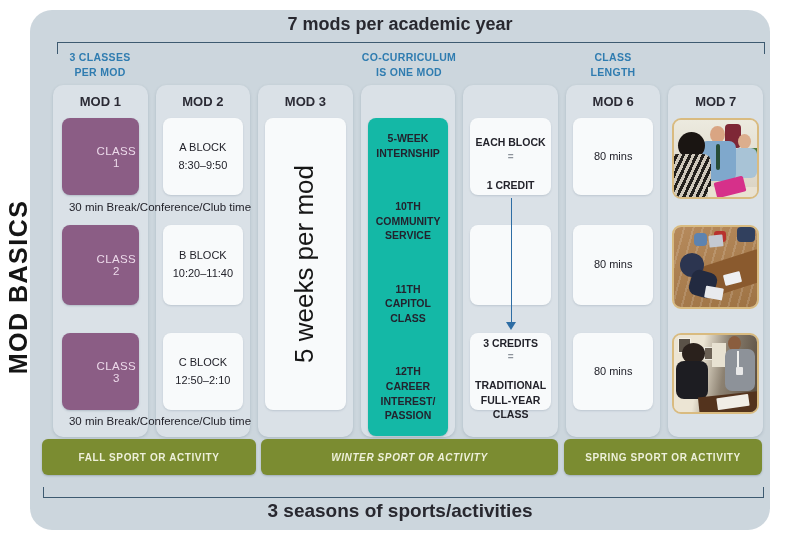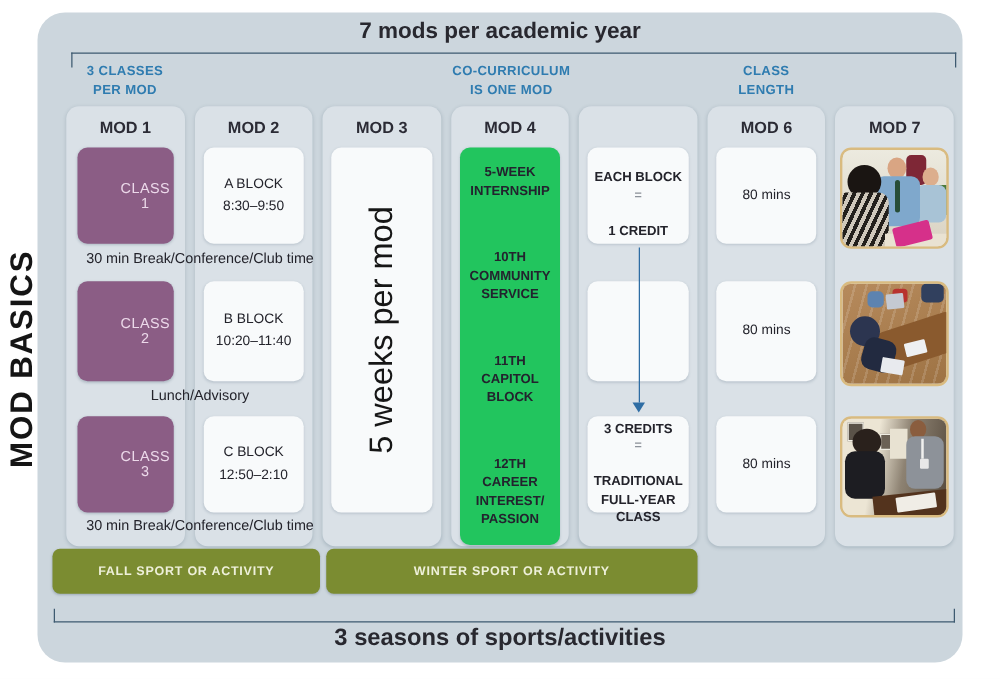--- a/index.html
+++ b/index.html
@@ -30,21 +30,21 @@
     font-size:13px;font-weight:600;color:#2b2b35;}
 
   .bx{position:absolute;left:7px;right:7px;border-radius:8px;display:flex;align-items:center;justify-content:center;
     text-align:center;}
   .r1{top:33px;height:77px;}
   .r2{top:140px;height:80px;}
   .r3{top:248px;height:77px;}
   .tall{top:33px;height:292px;}
   .white{background:#f8fafb;box-shadow:0 1px 2px rgba(60,85,105,.18);color:#23232b;font-size:11px;line-height:1.6;white-space:pre-line;}
   .purple{left:9px;right:9px;background:#8b5d85;color:#ecd9ea;font-size:11.5px;letter-spacing:.4px;box-shadow:0 1px 2px rgba(60,85,105,.25);padding-left:32px;}
-  .red{background:#22c55e;color:#23232e;flex-direction:column;justify-content:space-between;
+  .red{background:#14b8a6;color:#23232e;flex-direction:column;justify-content:space-between;
     padding:13px 2px;font-size:10.5px;font-weight:600;line-height:1.4;white-space:pre-line;box-shadow:0 1px 2px rgba(60,85,105,.25);}
   .red span{display:block;}
 
   .rot-text{position:absolute;left:50%;top:50%;transform:translate(-50%,-50%) rotate(-90deg);
     font-size:26px;color:#161616;white-space:nowrap;font-weight:500;}
 
   .credit{font-size:10.5px;line-height:1.4;font-weight:600;color:#23232b;white-space:pre-line;}
   .eq{display:block;color:#8d939b;font-size:10px;font-weight:700;line-height:1.3;}
 
   .arrow{position:absolute;left:50%;top:113px;height:124px;width:0;border-left:1.5px solid #2e6da4;z-index:2;}
@@ -54,21 +54,21 @@
   .note{position:absolute;width:214px;left:0;text-align:center;font-size:11.5px;color:#23232b;z-index:3;}
   .note.n1{top:116px;} .note.n2{top:226px;} .note.n3{top:330px;}
 
   .photo{position:absolute;left:4px;right:4px;border:2px solid #d9bb80;border-radius:9px;overflow:hidden;background:#e8e4da;}
   .photo *{position:absolute;}
   .pr1{top:33px;height:77px;} .pr2{top:140px;height:80px;} .pr3{top:248px;height:77px;}
 
   .bar{position:absolute;top:429px;height:36px;background:#7b8c31;border-radius:6px;display:flex;align-items:center;
     justify-content:center;color:#eef0da;font-size:10px;font-weight:600;letter-spacing:.6px;box-shadow:0 1px 2px rgba(60,80,100,.3);}
   .bar.fall{left:12px;width:214px;text-align:right;}
-  .bar.winter{left:231px;width:297px;}
+  .bar.winter{left:231px;width:297px;font-style:italic;}
   .bar.spring{left:534px;width:198px;}
 </style>
 </head>
 <body>
 
 <div id="stage">
 
   <div class="side-label">MOD BASICS</div>
 
   <div class="card">
@@ -103,30 +103,29 @@
       </div>
 
       <div class="col">
         <div class="col-h">MOD 3</div>
         <div class="bx white tall">
           <span class="rot-text">5 weeks per mod</span>
         </div>
       </div>
 
       <div class="col">
-        <div class="col-h">MOD 4</div>
         <div class="bx red tall">
           <span>5-WEEK
 INTERNSHIP</span>
           <span>10TH
 COMMUNITY
 SERVICE</span>
           <span>11TH
 CAPITOL
-BLOCK</span>
+CLASS</span>
           <span>12TH
 CAREER
 INTEREST/
 PASSION</span>
         </div>
       </div>
 
       <div class="col">
         <div class="bx white r1">
           <div class="credit">
@@ -197,23 +196,23 @@
           <div style="right:18px;top:16px;width:2px;height:16px;background:#f0f0ee;"></div>
           <div style="right:14px;top:32px;width:7px;height:8px;background:#e8e8e8;border-radius:1px;"></div>
           <div style="left:8px;top:8px;width:23px;height:21px;background:#2a211c;border-radius:50%;"></div>
           <div style="left:2px;top:26px;width:32px;height:38px;background:#1d1d22;border-radius:8px;"></div>
           <div style="bottom:-6px;right:-6px;width:64px;height:24px;background:#53331d;transform:rotate(-6deg);"></div>
           <div style="right:8px;bottom:4px;width:32px;height:12px;background:#f0ede6;transform:rotate(-8deg);border-radius:1px;"></div>
         </div>
       </div>
 
       <div class="note n1">30 min Break/Conference/Club time</div>
-      <div class="note n2">Lunch/Advisory</div>
       <div class="note n3">30 min Break/Conference/Club time</div>
     </div>
 
     <div class="bar fall">FALL SPORT OR ACTIVITY</div>
     <div class="bar winter">WINTER SPORT OR ACTIVITY</div>
+    <div class="bar spring">SPRING SPORT OR ACTIVITY</div>
 
     <div class="bracket-bottom"></div>
     <div class="footer">3 seasons of sports/activities</div>
   </div>
 </div>
 
 </body></html>

